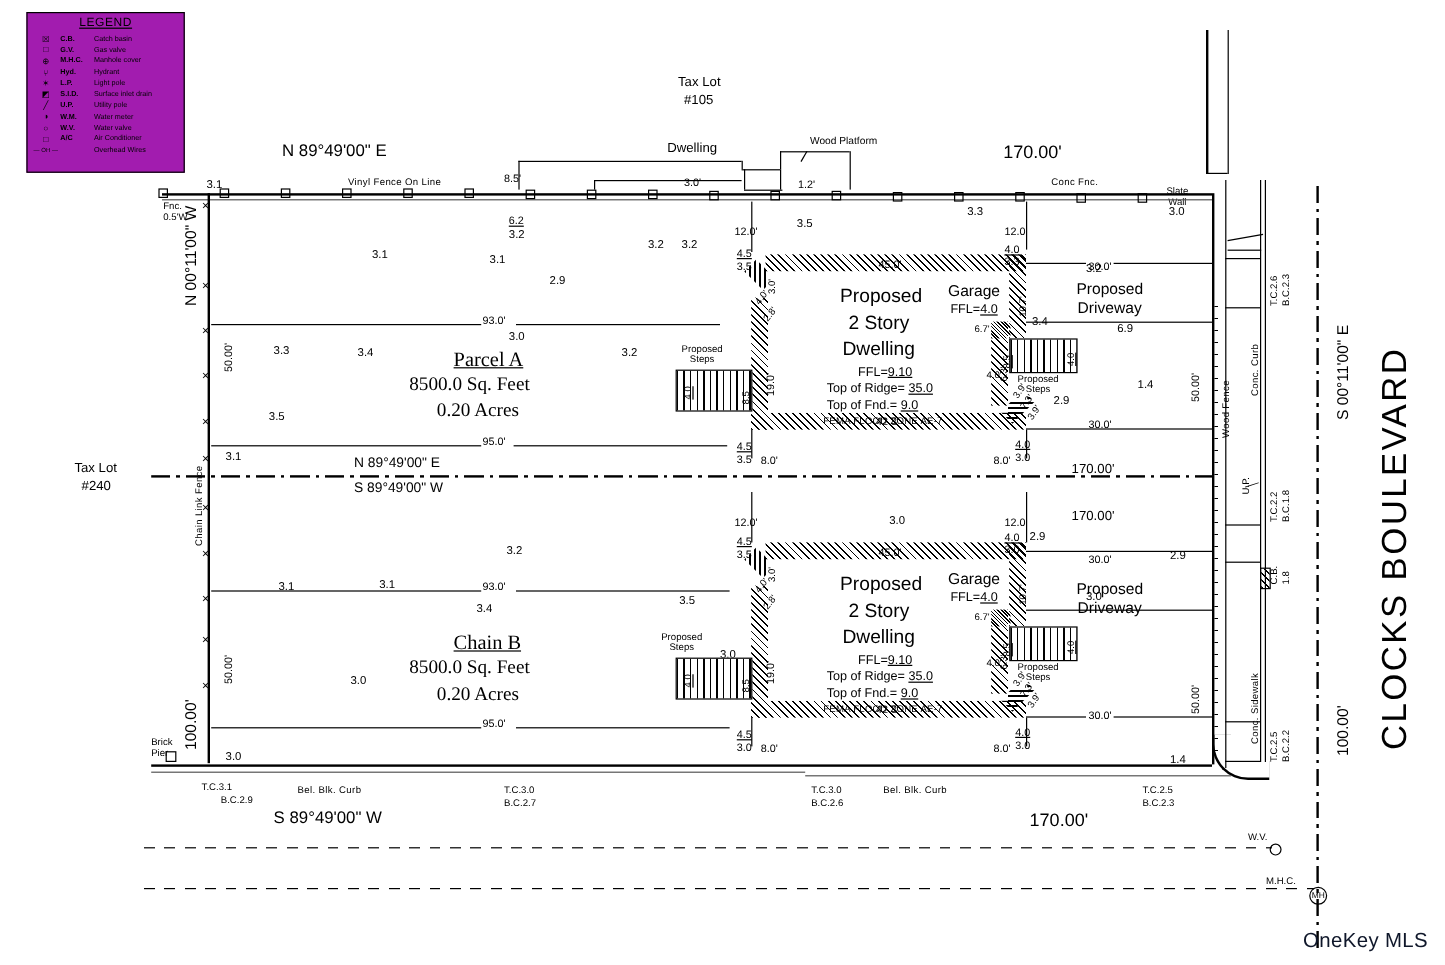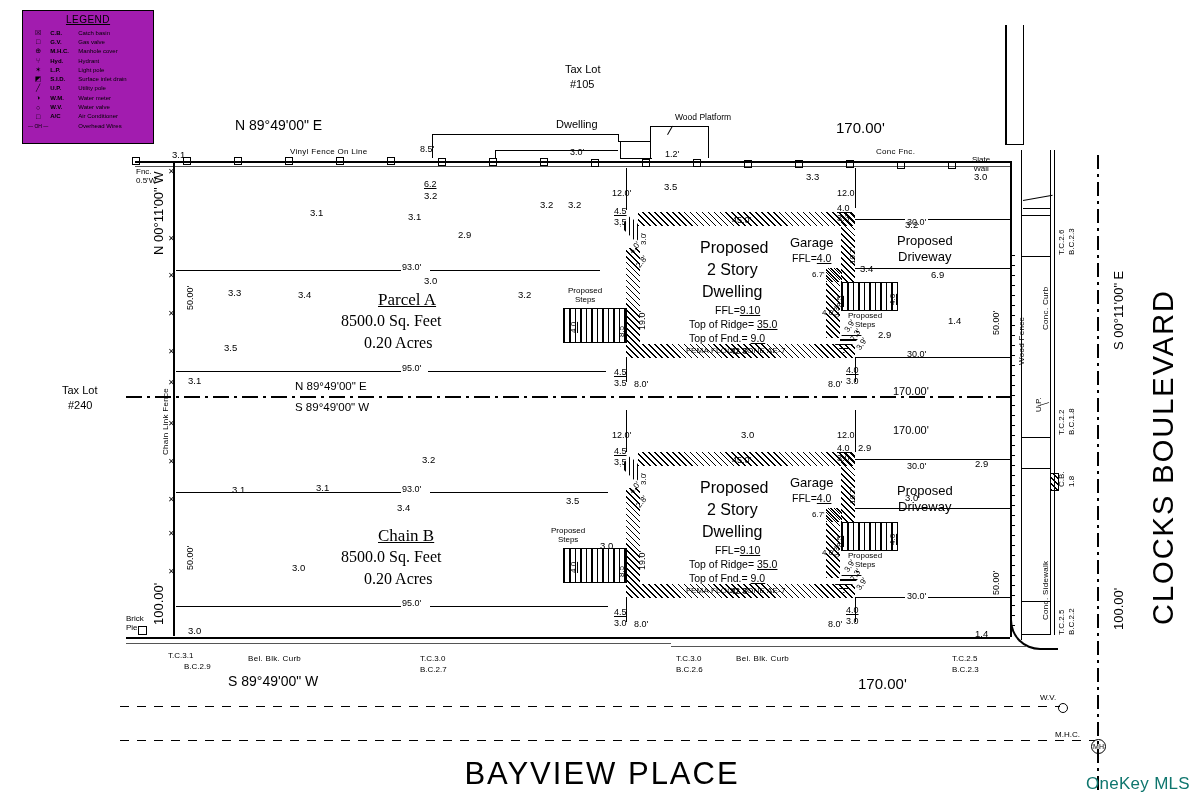--- a/index.html
+++ b/index.html
@@ -41,21 +41,21 @@
   
   .dashdot{position:absolute;height:2px;
     background-image:repeating-linear-gradient(90deg,#000 0 16px,transparent 16px 21px,
       #000 21px 24px,transparent 24px 29px);}
   .vdashdot{position:absolute;width:2px;
     background-image:repeating-linear-gradient(0deg,#000 0 14px,transparent 14px 19px,
       #000 19px 22px,transparent 22px 27px);}
   .utilline{position:absolute;height:1px;
     background-image:repeating-linear-gradient(90deg,#000 0 9px,transparent 9px 17px);}
 
-  .wm{position:absolute;right:14px;bottom:10px;font-size:17px;color:#0f766e;
+  .wm{position:absolute;right:14px;bottom:10px;font-size:17px;color:#0f172a;
       letter-spacing:.3px;}
   .dim{font-size:9px;}
   .spot{font-size:9.5px;}
   .sm{font-size:8px;}
 </style>
 </head>
 <body>
 
 <div id="stage">
 
@@ -480,16 +480,15 @@
   <div class="t sm" style="left:952px;top:666px;">B.C.2.3</div>
   <div class="t" style="left:228px;top:674px;font-size:14px;">S  89°49'00"  W</div>
   <div class="t" style="left:858px;top:676px;font-size:15px;">170.00'</div>
 
   <div class="utilline" style="left:120px;top:706px;width:940px;"></div>
   <div class="utilline" style="left:120px;top:740px;width:975px;"></div>
   <div class="t sm" style="left:1040px;top:694px;">W.V.</div>
   <div class="abs" style="left:1058px;top:703px;width:8px;height:8px;border:1px solid #000;border-radius:50%;"></div>
   <div class="t sm" style="left:1055px;top:731px;">M.H.C.</div>
   <div class="abs" style="left:1091px;top:739px;width:13px;height:13px;border:1px solid #000;border-radius:50%;font-size:7px;text-align:center;line-height:13px;">MH</div>
-  <div class="t" style="left:602px;top:758px;font-size:31px;letter-spacing:2px;transform:translateX(-50%);">BAYVIEW PLACE</div>
 
   <div class="wm">OneKey MLS</div>
 </div>
 
 </body></html>

